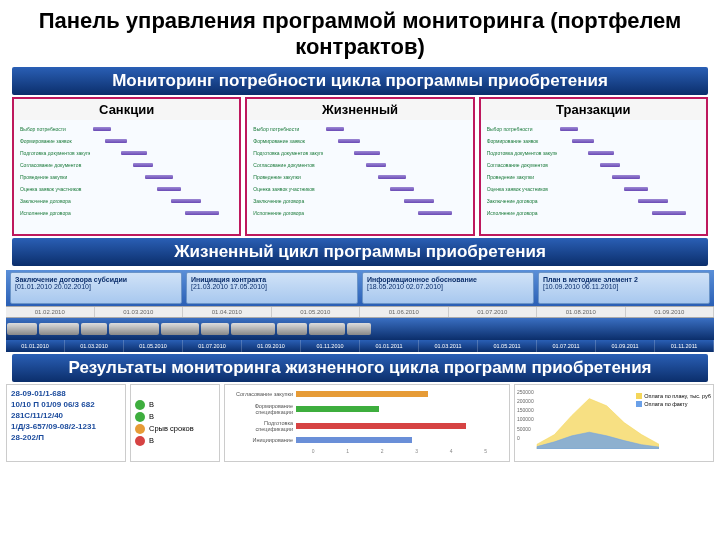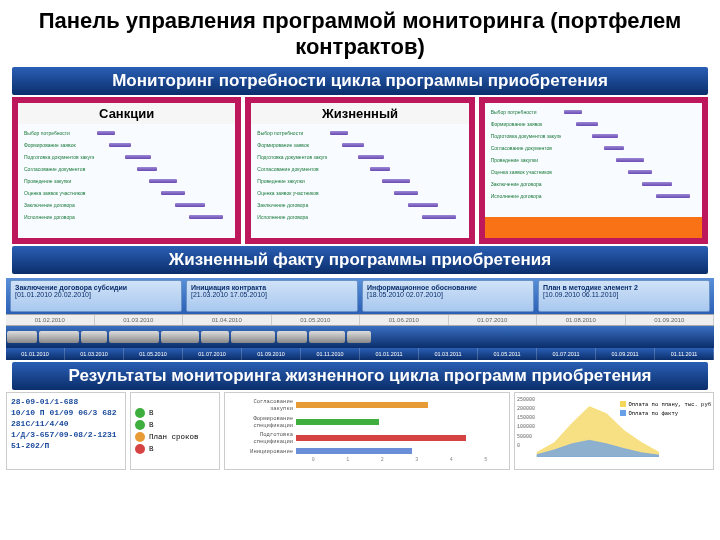--- a/index.html
+++ b/index.html
@@ -1,37 +1,37 @@
 <!DOCTYPE html>
 <html><head>
 <meta charset="utf-8">
 <style>
   * { margin: 0; padding: 0; box-sizing: border-box; }
   body { font-family: Arial, sans-serif; width: 720px; height: 540px; background: #fff; overflow: hidden; }
   .main-title { font-size: 22px; font-weight: bold; text-align: center; padding: 8px 10px 4px; line-height: 1.2; }
   .section-bar { background: linear-gradient(to bottom, #2a5fb5, #0b2e6b); color: #fff; font-size: 17px; font-weight: bold; text-align: center; padding: 4px 0; margin: 2px 12px; border-radius: 2px; }
   .three-col { display: flex; margin: 0 12px; gap: 4px; }
-  .col { flex: 1; border: 6px solid #be185d; background: #f97316; }
+  .col { flex: 1; border: 2px solid #be185d; background: #f9a8d4; }
   .col-head { font-size: 13px; font-weight: bold; text-align: center; padding: 3px 0; background: #f6f6f6; }
   .gantt-mini { height: 114px; padding: 4px 6px; display: flex; flex-direction: column; gap: 2px; background: #f8fbff; position: relative; overflow: hidden; }
   .grow { display: flex; align-items: center; gap: 3px; height: 10px; }
   .glabel { font-size: 5px; color: #1a7a3a; white-space: nowrap; overflow: hidden; width: 70px; }
   .gbar { height: 4px; background: linear-gradient(to bottom, #9c88d4, #6a4ab5); border-radius: 1px; }
   .timeline-wrap { margin: 4px 6px 0; }
   .tl-cards { display: flex; gap: 4px; padding: 2px 4px; background: linear-gradient(to bottom, #5a8fd8, #2a5fb5); }
   .tl-card { flex: 1; background: linear-gradient(to bottom, #d0e2f7, #a8c8ef); border: 1px solid #6a94c8; border-radius: 2px; padding: 3px 4px; font-size: 7px; color: #0b2e6b; text-align: left; min-height: 32px; }
   .tl-card-title { font-weight: bold; display: block; }
   .tl-ruler { display: flex; background: #eee; border-top: 1px solid #aaa; border-bottom: 1px solid #aaa; }
   .tl-tick { flex: 1; font-size: 6px; text-align: center; color: #666; padding: 2px 0; border-right: 1px solid #ccc; }
   .tl-bar-strip { height: 22px; background: linear-gradient(to bottom, #3a6fc2, #0b2e6b); position: relative; display: flex; align-items: center; }
   .tl-seg { height: 12px; background: linear-gradient(to bottom, #ddd, #888); border-radius: 2px; margin: 0 1px; }
   .tl-ruler-dark { display: flex; background: linear-gradient(to bottom, #2a5fb5, #0b2e6b); }
   .tl-tick-dark { flex: 1; font-size: 5.5px; text-align: center; color: #fff; padding: 3px 0; border-right: 1px solid rgba(255,255,255,0.2); }
   .results-row { display: flex; margin: 2px 6px 0; gap: 4px; height: 78px; }
-  .panel { border: 1px solid #ccc; background: #fff; font-size: 7px; padding: 3px 4px; overflow: hidden; font-family: Liberation Mono, monospace; }
+  .panel { border: 1px solid #ccc; background: #fff; font-size: 7px; padding: 3px 4px; overflow: hidden; }
   .codes { width: 120px; }
   .code-line { color: #1a4a9c; font-weight: bold; padding: 1px 0; font-size: 8px; white-space: nowrap; }
   .status { width: 90px; display: flex; flex-direction: column; gap: 2px; justify-content: center; }
   .status-row { display: flex; align-items: center; gap: 4px; font-size: 7.5px; }
   .dot { width: 10px; height: 10px; border-radius: 50%; }
   .dot-green { background: #3eae3e; }
   .dot-orange { background: #e69b36; }
   .dot-red { background: #d64343; }
   .hbar-chart { flex: 1; display: flex; flex-direction: column; justify-content: space-around; padding: 4px 6px; position: relative; }
   .hbar-row { display: flex; align-items: center; gap: 3px; }
@@ -123,20 +123,21 @@
           <div class="glabel">Заключение договора</div>
           <div class="gbar" style="margin-left: 78px; width: 30px;"></div>
         </div>
         <div class="grow">
           <div class="glabel">Исполнение договора</div>
           <div class="gbar" style="margin-left: 92px; width: 34px;"></div>
         </div>
       </div>
   </div>
   <div class="col">
+    <div class="col-head">Транзакции</div>
     <div class="gantt-mini" id="gantt-2">
         <div class="grow">
           <div class="glabel">Выбор потребности</div>
           <div class="gbar" style="margin-left: 0px; width: 18px;"></div>
         </div>
         <div class="grow">
           <div class="glabel">Формирование заявок</div>
           <div class="gbar" style="margin-left: 12px; width: 22px;"></div>
         </div>
         <div class="grow">
@@ -160,21 +161,21 @@
           <div class="gbar" style="margin-left: 78px; width: 30px;"></div>
         </div>
         <div class="grow">
           <div class="glabel">Исполнение договора</div>
           <div class="gbar" style="margin-left: 92px; width: 34px;"></div>
         </div>
       </div>
   </div>
 </div>
 
-<div class="section-bar">Жизненный факту программы приобретения</div>
+<div class="section-bar">Жизненный цикл программы приобретения</div>
 
 <div class="timeline-wrap">
   <div class="tl-cards" id="tl-cards">
       <div class="tl-card"><span class="tl-card-title">Заключение договора субсидии</span><span>[01.01.2010 20.02.2010]</span></div>
       <div class="tl-card"><span class="tl-card-title">Инициация контракта</span><span>[21.03.2010 17.05.2010]</span></div>
       <div class="tl-card"><span class="tl-card-title">Информационное обоснование</span><span>[18.05.2010 02.07.2010]</span></div>
       <div class="tl-card"><span class="tl-card-title">План в методике элемент 2</span><span>[10.09.2010 06.11.2010]</span></div>
     </div>
   <div class="tl-ruler" id="tl-ruler-top">
       <div class="tl-tick">01.02.2010</div>
@@ -213,36 +214,36 @@
       <div class="tl-tick-dark">01.11.2011</div>
     </div>
 </div>
 
 <div class="section-bar">Результаты мониторинга жизненного цикла программ приобретения</div>
 
 <div class="results-row">
   <div class="panel codes" id="codes">
       <div class="code-line">28-09-01/1-688</div>
       <div class="code-line">10/10 П 01/09 06/3 682</div>
-      <div class="code-line">281С/11/4/40</div>
+      <div class="code-line">281С/11/12/40</div>
       <div class="code-line">1/Д/3-657/09-08/2-1231</div>
-      <div class="code-line">51-202/П</div>
+      <div class="code-line">28-202/П</div>
     </div>
   <div class="panel status">
     <div class="status-row">
         <span class="dot dot-green"></span>
         <span>В</span>
       </div>
     <div class="status-row">
         <span class="dot dot-green"></span>
         <span>В</span>
       </div>
     <div class="status-row">
         <span class="dot dot-orange"></span>
-        <span>План сроков</span>
+        <span>Срыв сроков</span>
       </div>
     <div class="status-row">
         <span class="dot dot-red"></span>
         <span>В</span>
       </div>
   </div>
   <div class="panel hbar-chart" id="hbar">
       <div class="hbar-row">
         <div class="hbar-lbl">Согласование закупки</div>
         <div class="hbar-track">

